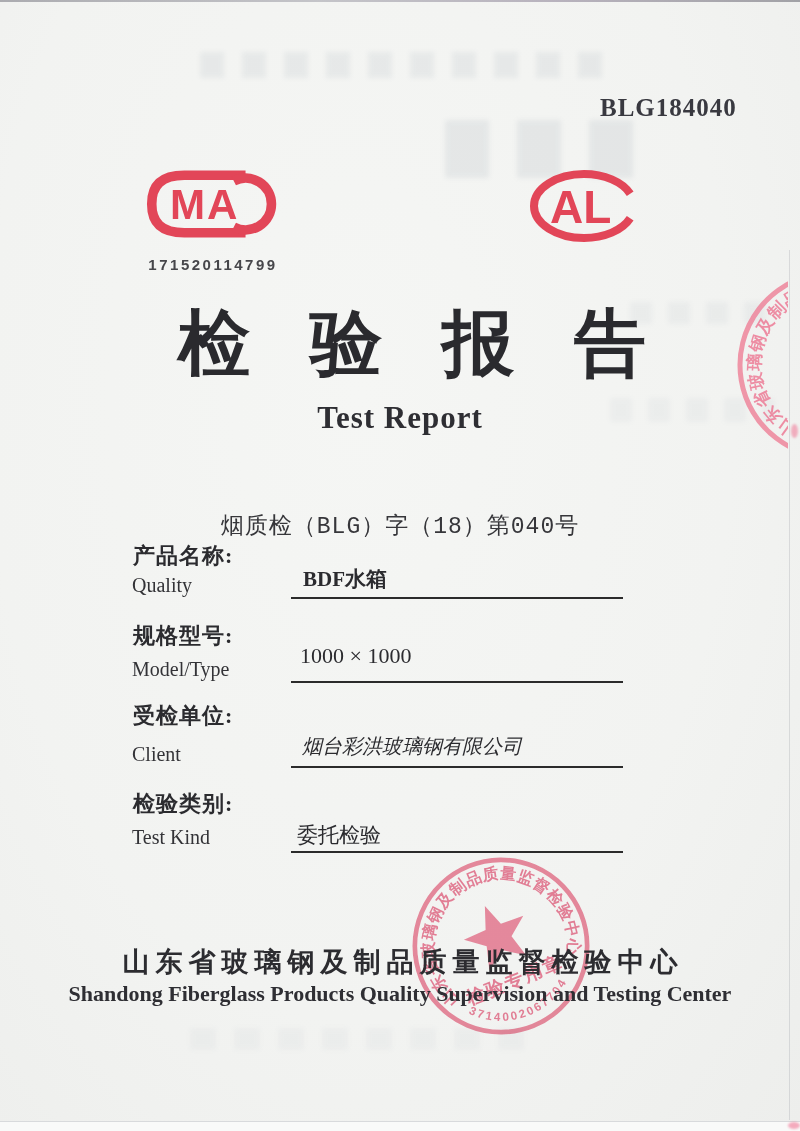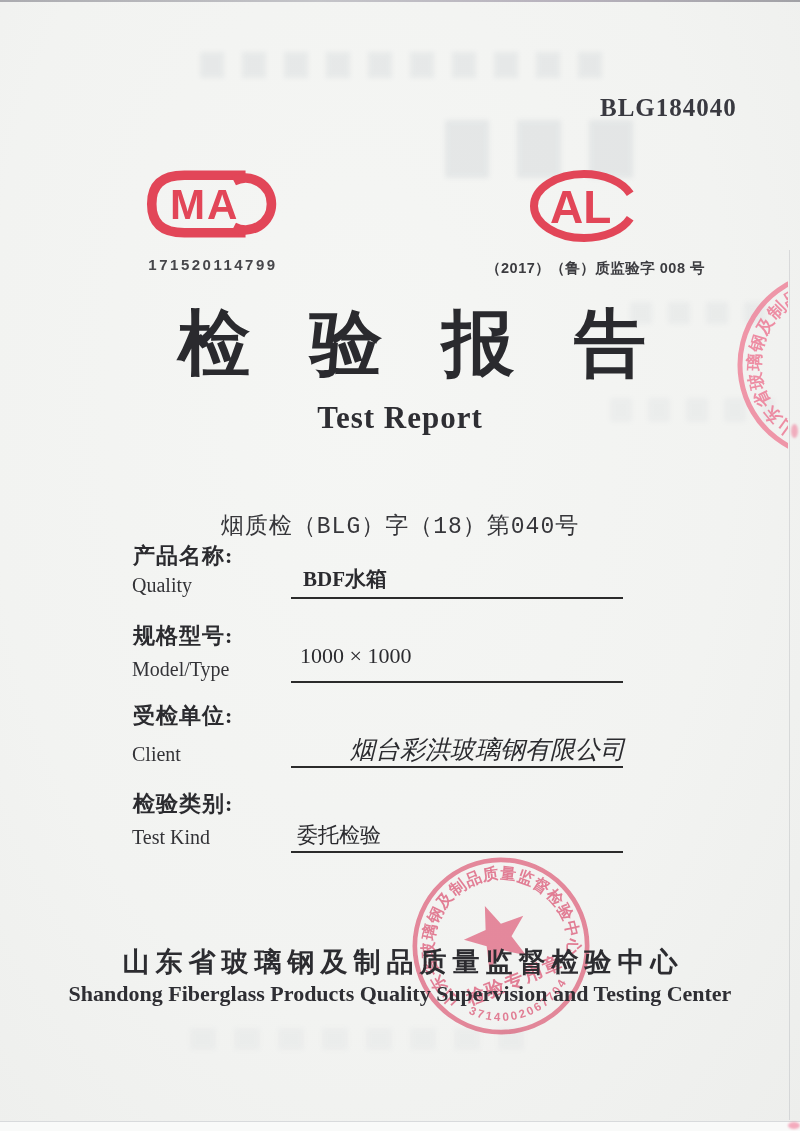--- a/index.html
+++ b/index.html
@@ -51,21 +51,21 @@
     font-size:20px;color:#333337;top:var(--t2);}
   .fld .val{position:absolute;left:303px;font-family:"Liberation Serif",serif;
     font-size:21px;color:#2b2b2f;top:var(--t3);white-space:nowrap;}
   .fld .line{position:absolute;left:291px;width:332px;height:2px;background:#2b2b2b;top:var(--t4);}
   .f1{--t1:541px;--t2:574px;--t3:565px;--t4:597px;}
   .f2{--t1:621px;--t2:658px;--t3:643px;--t4:681px;}
   .f3{--t1:701px;--t2:743px;--t3:733px;--t4:766px;}
   .f4{--t1:789px;--t2:826px;--t3:821px;--t4:851px;}
   .f1 .val{font-weight:bold;}
   .f2 .val{left:300px;font-size:22px;}
-  .f3 .val{left:302px;font-size:25px;font-style:italic;margin-left:48px;}
+  .f3 .val{left:302px;font-size:20px;font-style:italic;}
   .f4 .val{left:297px;}
 
   .org-cn{position:absolute;top:944px;left:0;width:100%;text-align:center;z-index:3;
     font-family:"Liberation Serif",serif;font-weight:bold;font-size:27px;
     letter-spacing:6px;padding-left:6px;box-sizing:border-box;color:#2c2c30;white-space:nowrap;}
   .org-en{position:absolute;top:981px;left:0;width:100%;text-align:center;z-index:3;
     font-family:"Liberation Serif",serif;font-weight:bold;font-size:22px;color:#2e2e33;}
 
   .seal{mix-blend-mode:multiply;}
   .seal-bottom{position:absolute;left:398px;top:843px;width:206px;height:206px;z-index:2;
@@ -97,21 +97,20 @@
     <path d="M 104 6 L 40 6 C 16 6 6 17 6 36 C 6 55 16 66 40 66 L 104 66" fill="none" stroke="#e24658" stroke-width="10"></path>
     <path d="M 91.7 12 A 27 27 0 1 1 91.7 60" fill="none" stroke="#e24658" stroke-width="10"></path>
     <text x="25" y="52" font-size="44" font-weight="800" letter-spacing="2" fill="#e24658" font-family="Liberation Sans, sans-serif">MA</text>
   </svg>
   <div class="cma-number">171520114799</div>
 
   <svg class="cal" viewBox="0 0 116 78">
     <ellipse cx="58" cy="39" rx="50" ry="32" fill="none" stroke="#e24658" stroke-width="8" pathLength="100" stroke-dasharray="90 10" stroke-dashoffset="-5"></ellipse>
     <text x="24" y="56" font-size="46" font-weight="800" fill="#e24658" font-family="Liberation Sans, sans-serif">AL</text>
   </svg>
-  <div class="cal-caption">（2017）（鲁）质监验字 008 号</div>
 
   <div class="title-cn">检验报告</div>
   <div class="title-en">Test Report</div>
   <div class="doc-no">烟质检（BLG）字（18）第040号</div>
 
   <div class="fld f1">
     <div class="cn">产品名称:</div>
     <div class="en">Quality</div>
     <div class="val">BDF水箱</div>
     <div class="line"></div>

